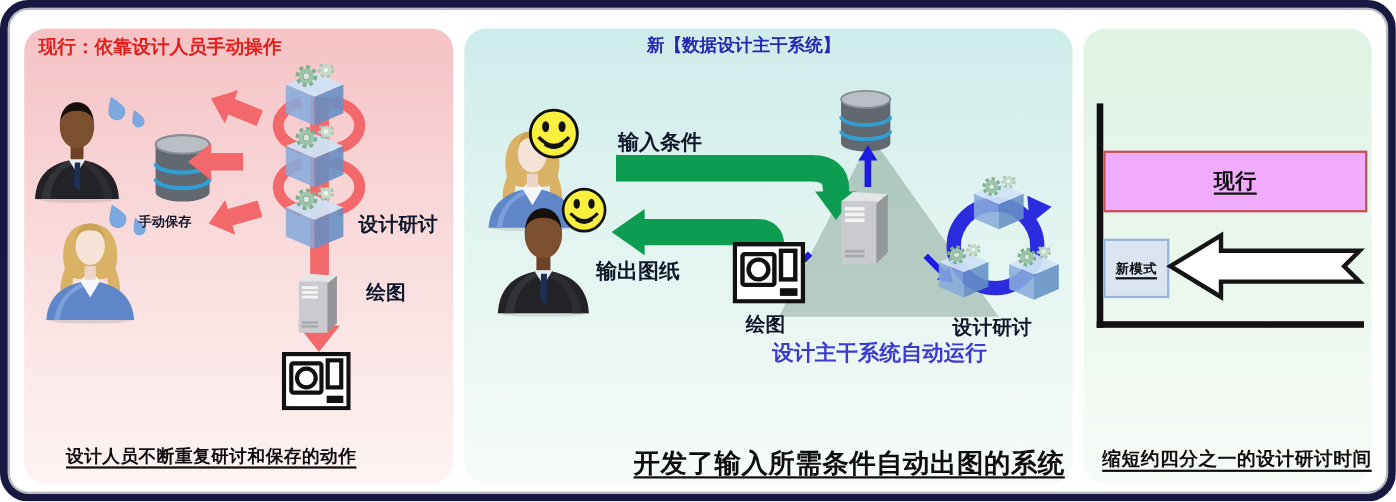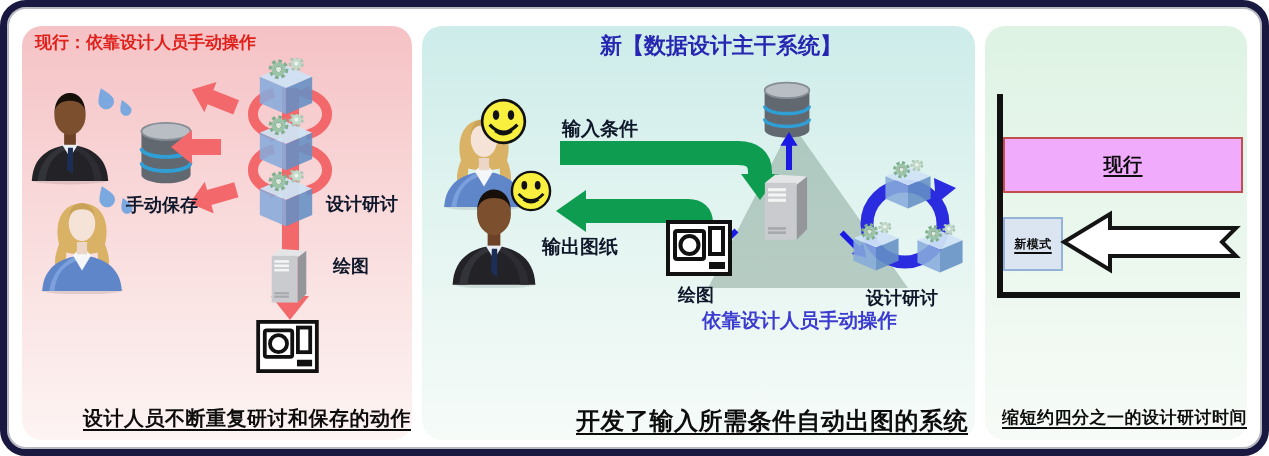--- a/index.html
+++ b/index.html
@@ -166,36 +166,36 @@
   <svg class="abs" style="left:190px;top:82px;transform:rotate(22deg);" width="48" height="33">
       <use href="#sym-redarrow"></use>
     </svg>
   <svg class="abs" style="left:170px;top:130px;" width="52" height="34">
       <use href="#sym-redarrow"></use>
     </svg>
   <svg class="abs" style="left:188px;top:180px;transform:rotate(-16deg);" width="50" height="33">
       <use href="#sym-redarrow"></use>
     </svg>
 
-  <span class="abs lbl" style="left:126px;top:193px;font-size:18px;">手动保存</span>
+  <span class="abs lbl" style="left:126px;top:193px;font-size:12px;">手动保存</span>
   <span class="abs lbl" style="left:326px;top:192px;font-size:18px;">设计研讨</span>
   <span class="abs lbl" style="left:333px;top:254px;font-size:18px;">绘图</span>
 
   <svg class="abs" style="left:265px;top:242px;" width="48" height="64">
       <use href="#sym-server"></use>
     </svg>
   <svg class="abs" style="left:256px;top:320px;" width="63" height="53">
       <use href="#sym-blueprint"></use>
     </svg>
 
-  <span class="abs cap" style="left:60px;top:405px;font-size:20px;margin-left:23px;">设计人员不断重复研讨和保存的动作</span>
+  <span class="abs cap" style="left:60px;top:405px;font-size:16px;">设计人员不断重复研讨和保存的动作</span>
 
   <div class="panel" id="p2"></div>
 
-  <span class="abs t-blue" style="left:600px;top:31px;font-size:22px;text-align:right;">新【数据设计主干系统】</span>
+  <span class="abs t-blue" style="left:588px;top:31px;font-size:16px;text-align:right;">新【数据设计主干系统】</span>
 
   <svg class="abs" style="left:706px;top:118px;" width="204" height="176">
     <polygon points="86,6 2,170 202,170" fill="#84a294" opacity="0.5"></polygon>
   </svg>
 
   <svg class="abs" style="left:438px;top:108px;" width="92" height="102">
       <use href="#sym-woman"></use>
     </svg>
   <svg class="abs" style="left:480px;top:98px;" width="47" height="47">
       <use href="#sym-smiley"></use>
@@ -247,21 +247,21 @@
       <use href="#sym-cube"></use>
     </svg>
   <svg class="abs" style="left:848px;top:222px;" width="56" height="50">
       <use href="#sym-cube"></use>
     </svg>
   <svg class="abs" style="left:912px;top:224px;" width="56" height="50">
       <use href="#sym-cube"></use>
     </svg>
   <span class="abs lbl" style="left:866px;top:286px;font-size:18px;">设计研讨</span>
 
-  <span class="abs t-violet" style="left:702px;top:307px;font-size:19.5px;">依靠设计人员手动操作</span>
+  <span class="abs t-violet" style="left:702px;top:307px;font-size:19.5px;">设计主干系统自动运行</span>
 
   <span class="abs cap" style="left:576px;top:405px;font-size:24px;">开发了输入所需条件自动出图的系统</span>
 
   <div class="panel" id="p3"></div>
 
   <div class="abs" style="left:997px;top:94px;width:6px;height:204px;background:#111;"></div>
   <div class="abs" style="left:997px;top:292px;width:243px;height:6px;background:#111;"></div>
 
   <div class="bar" id="bar-current" style="left:1003px;top:137px;width:240px;height:56px;">
     <span class="cap">现行</span>

